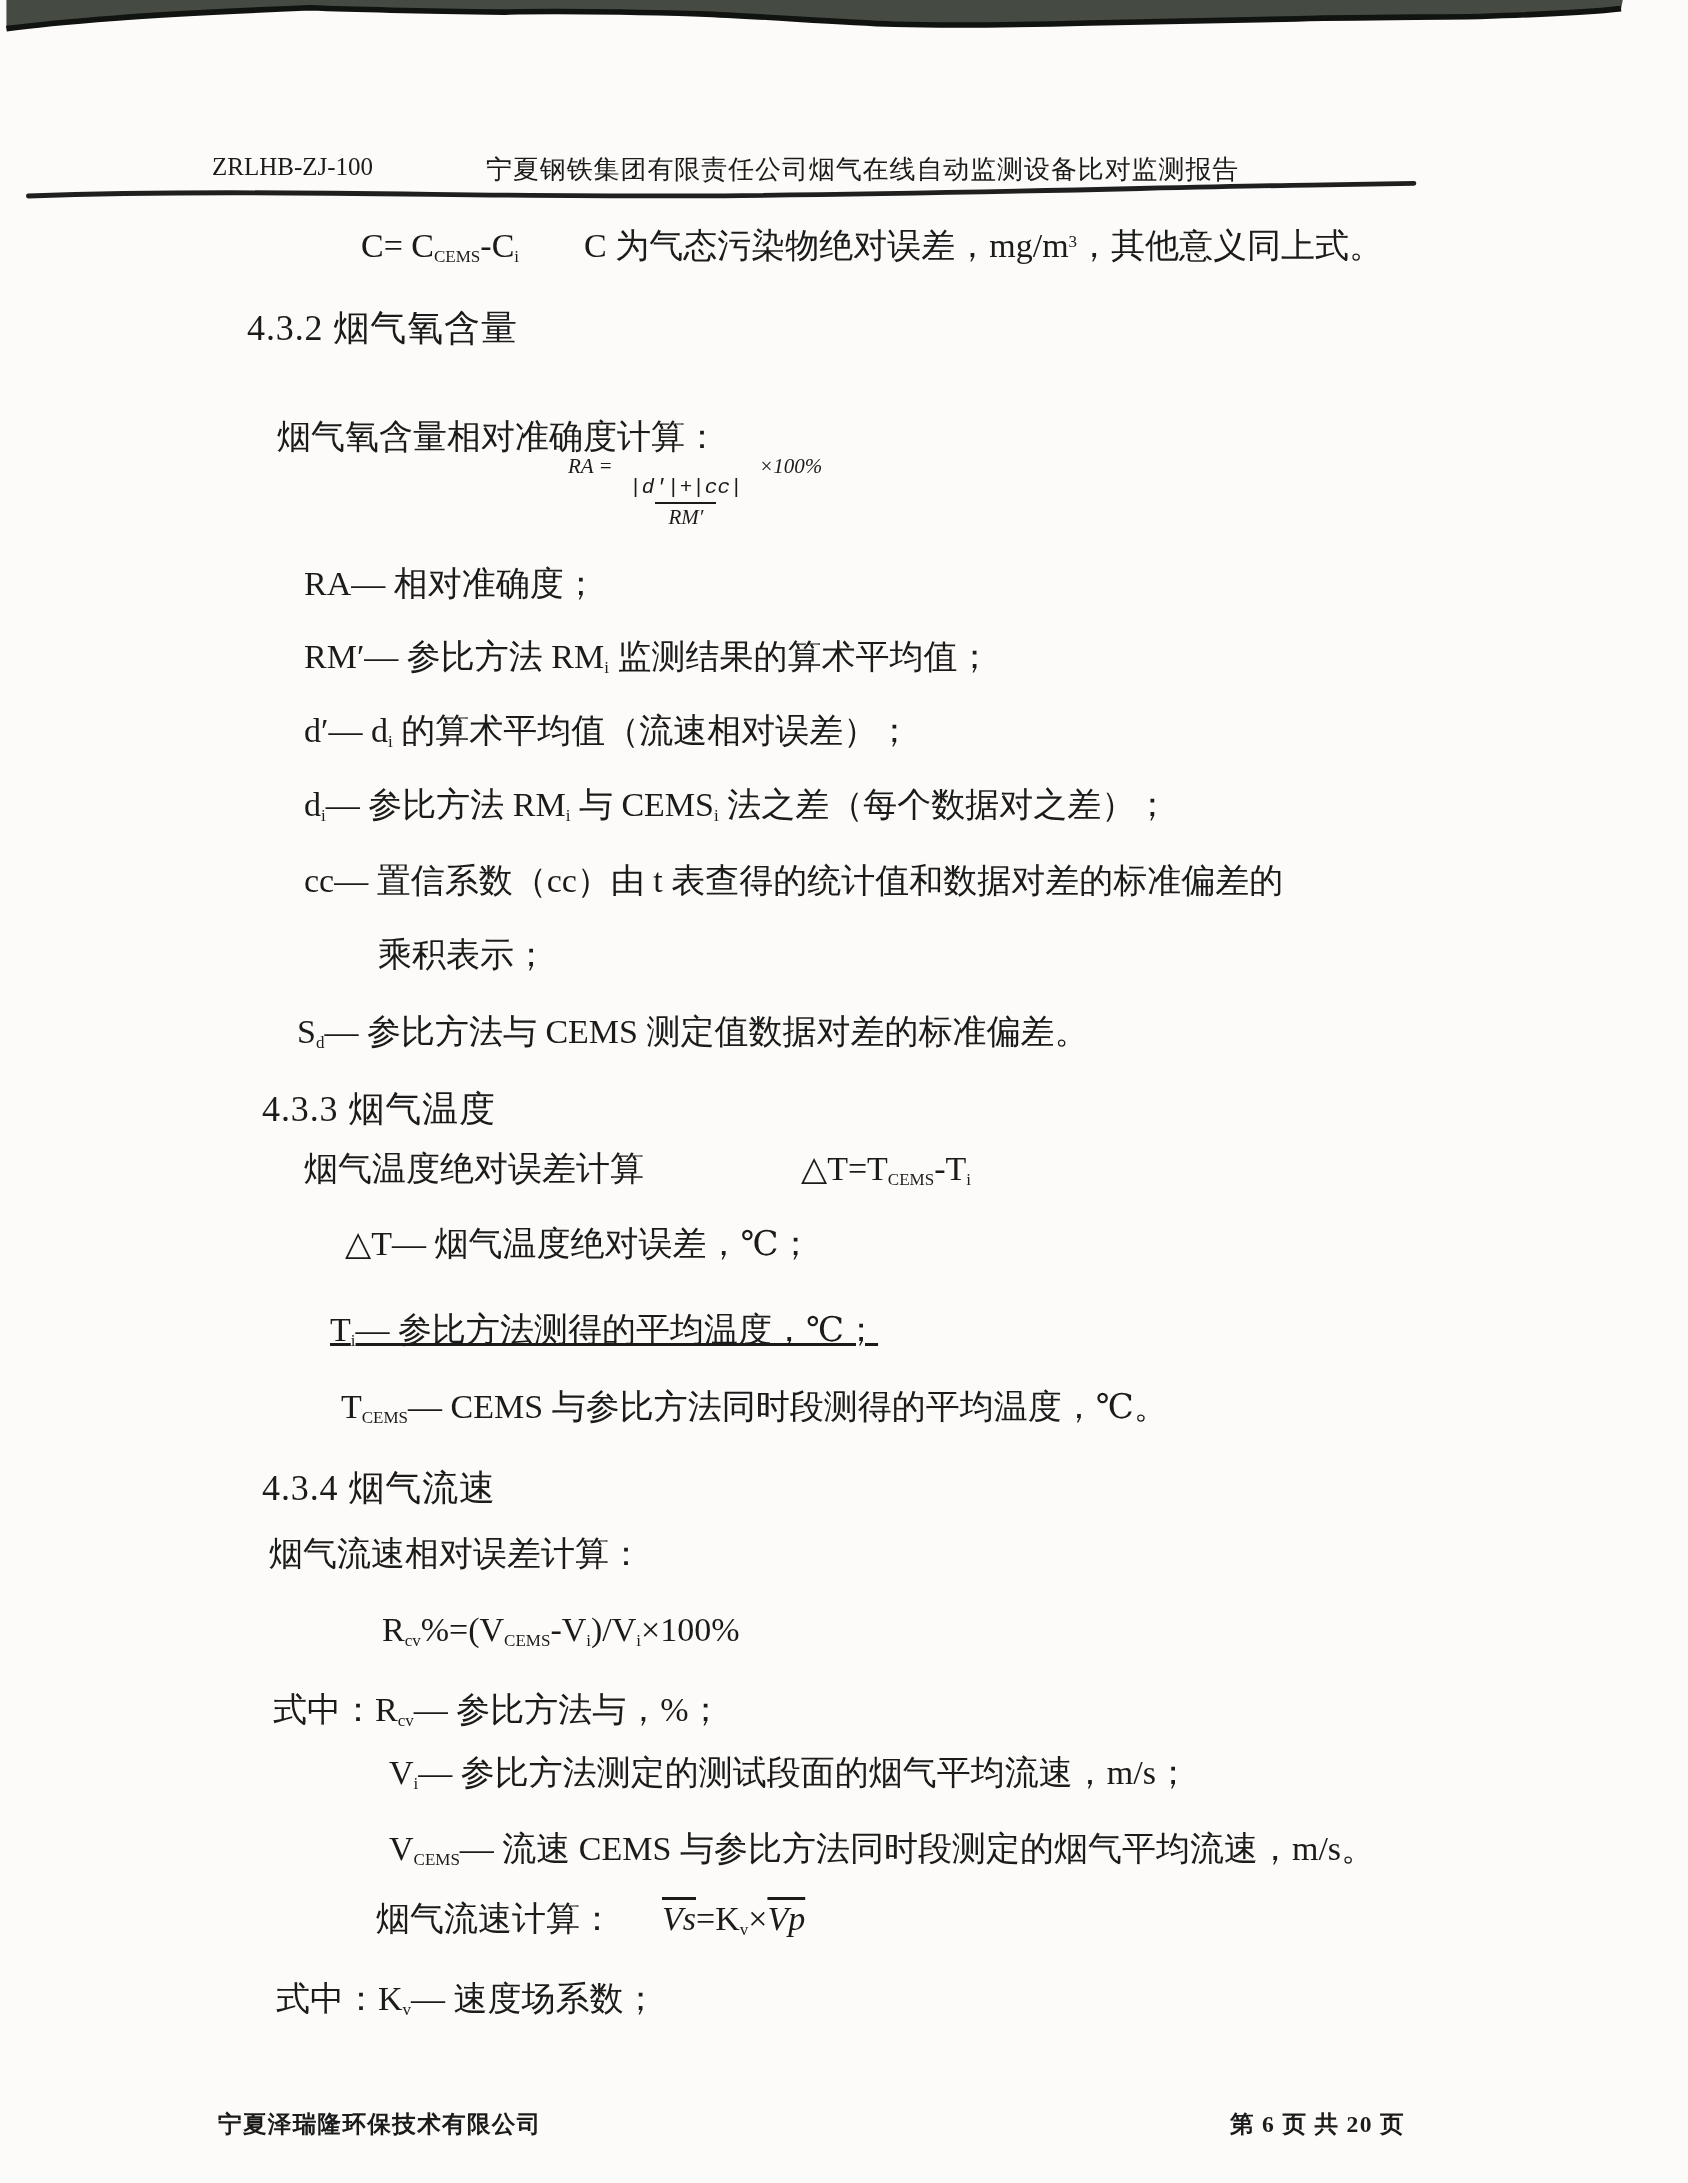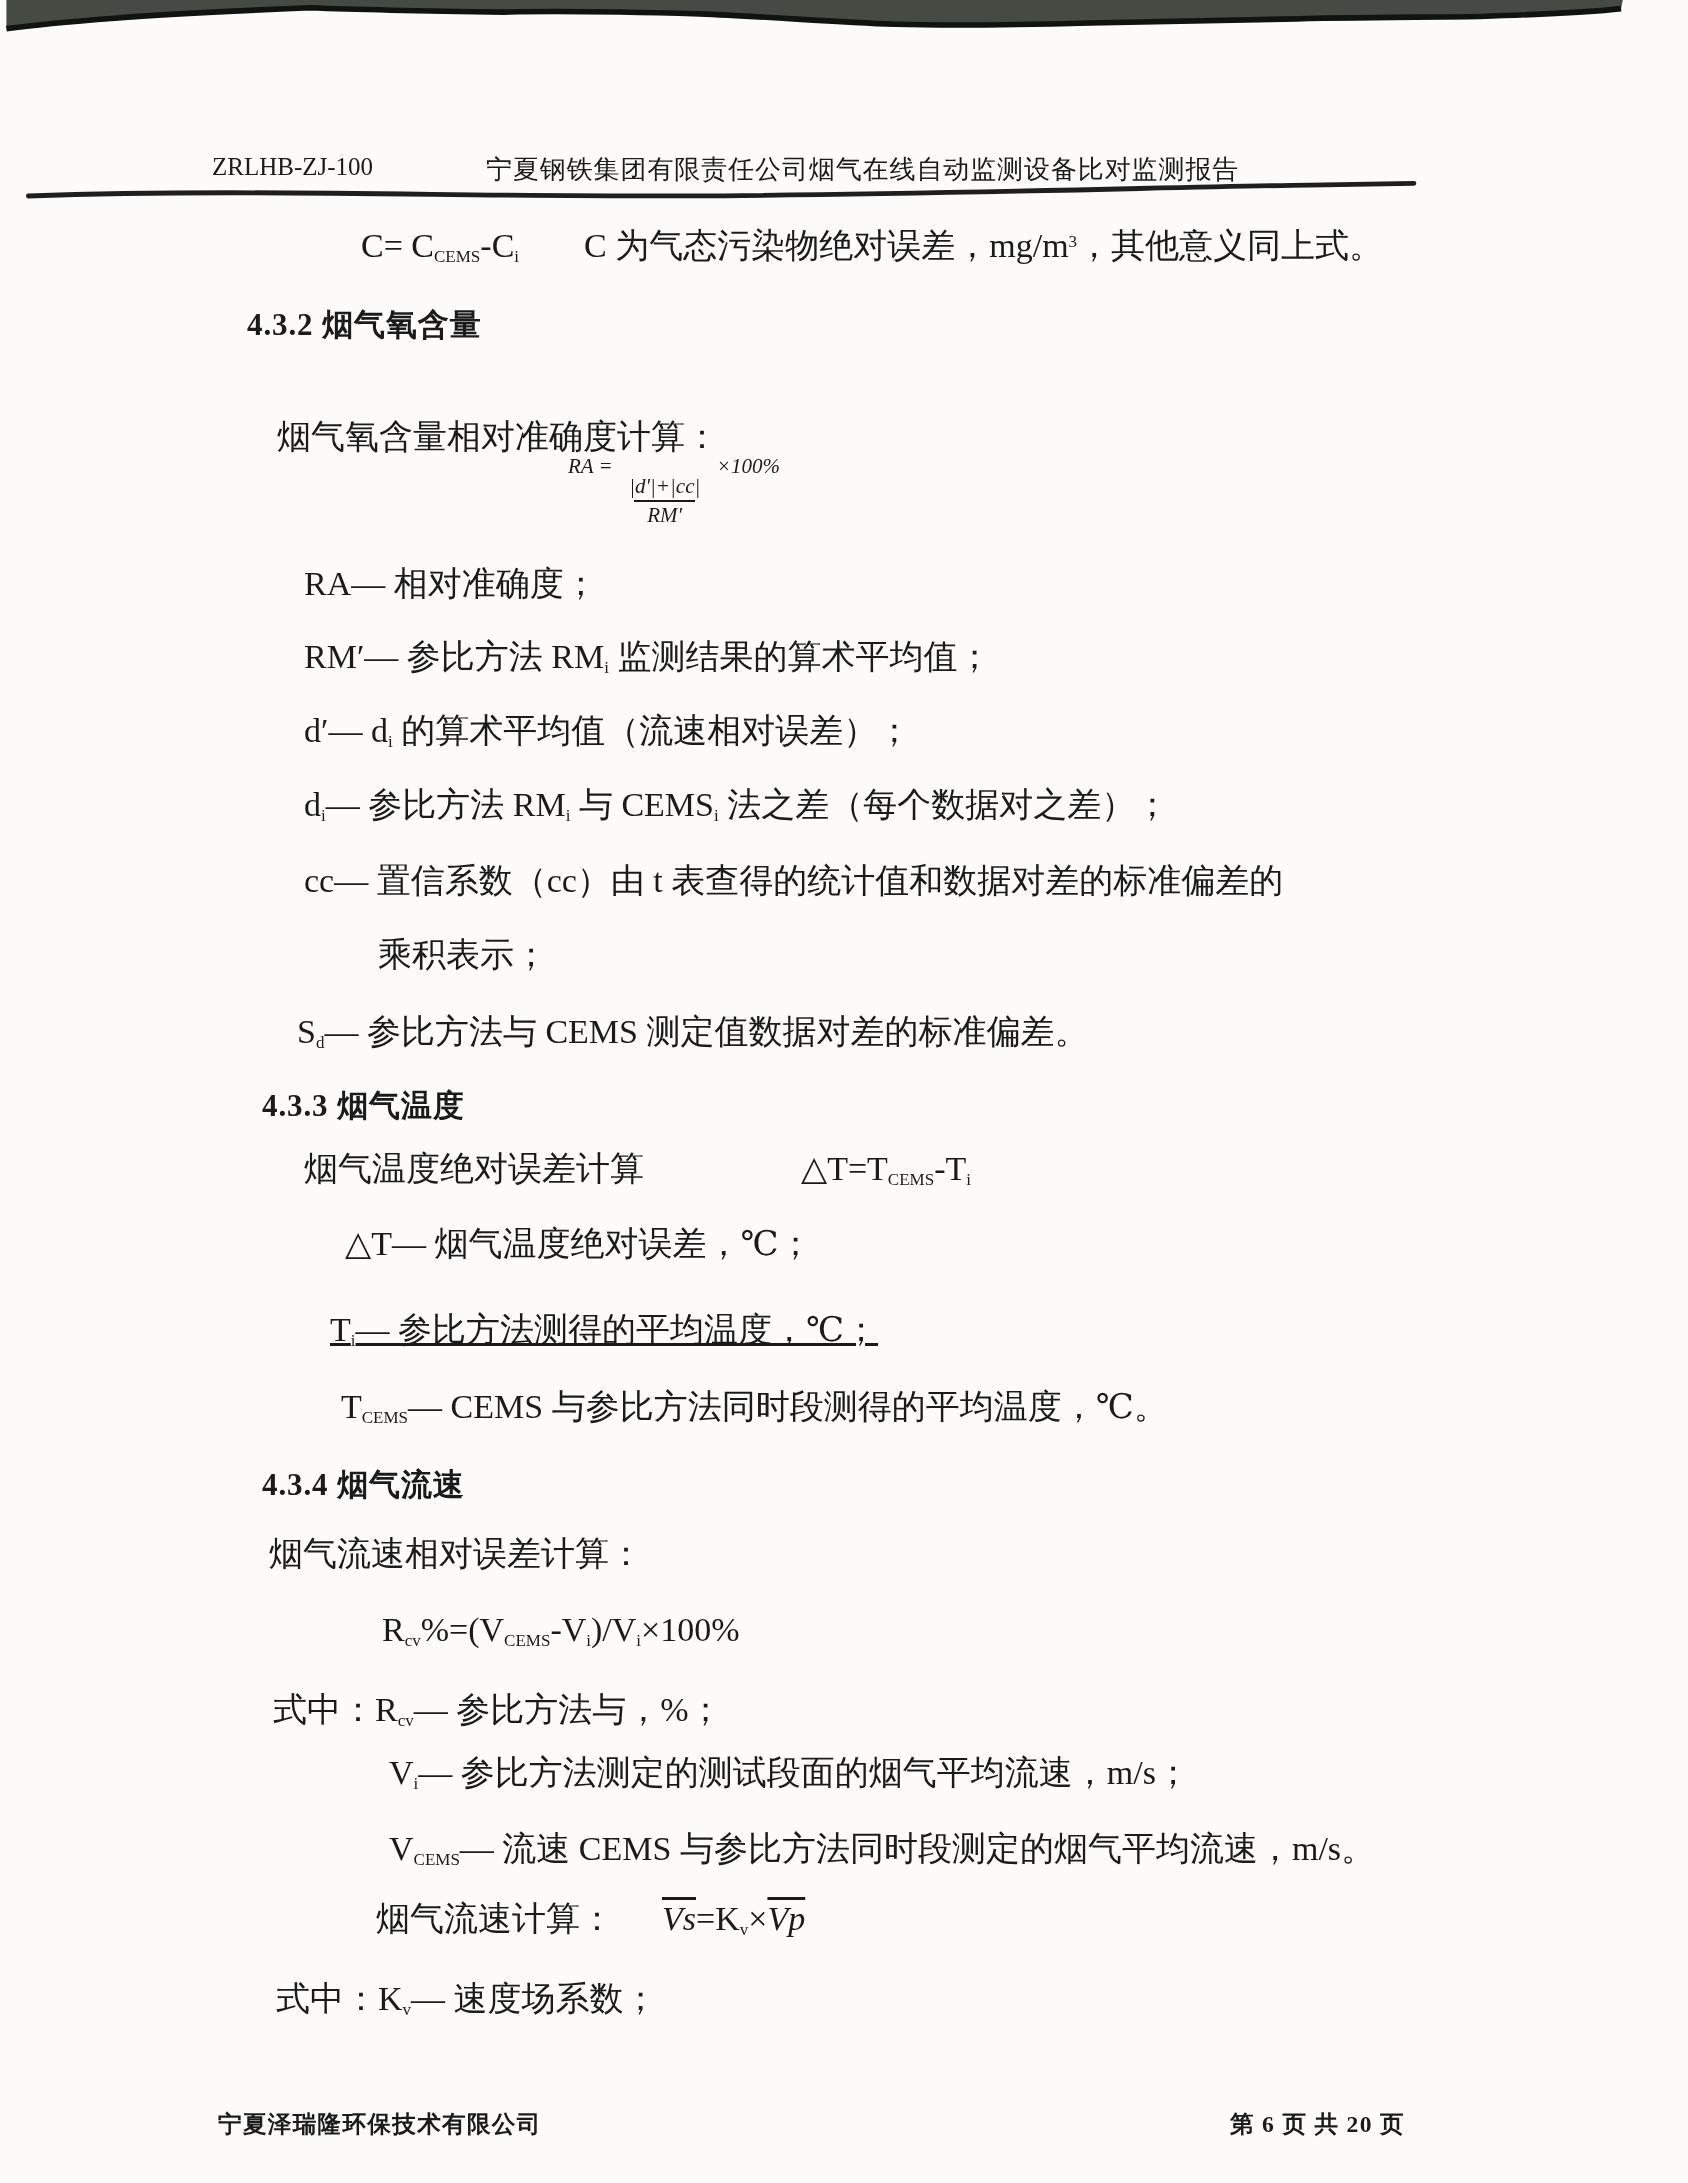--- a/index.html
+++ b/index.html
@@ -3,33 +3,33 @@
 <meta charset="utf-8">
 <style>
   html,body{margin:0;padding:0;}
   body{
     width:1689px;height:2390px;position:relative;overflow:hidden;
     background:#fcfbf9;color:#1b1b1b;
     font-family:"Liberation Serif","DejaVu Serif",serif;
   }
   .abs{position:absolute;white-space:nowrap;}
   .body-line{font-size:34px;line-height:1.15;}
-  .heading{font-size:31px;font-weight:700;letter-spacing:0.9px;}
+  .heading{font-size:36px;font-weight:400;letter-spacing:0.9px;}
   .header-text{font-size:25px;}
   .title-text{font-size:26px;letter-spacing:0.9px;}
   .footer-text{font-size:23.6px;letter-spacing:1.3px;}
   .sg-sub{font-size:.5em;vertical-align:-0.32em;}
   .sg-sup{font-size:.5em;vertical-align:.6em;}
   .sg-over{font-style:italic;text-decoration:overline;font-family:Liberation Serif, serif;}
   .sg-gap-sm{display:inline-block;width:65px;}
   .sg-gap-md{display:inline-block;width:48px;}
   .sg-gap-lg{display:inline-block;width:157px;}
   .formula{font-style:italic;font-size:21px;}
   .frac{display:inline-flex;flex-direction:column;align-items:center;vertical-align:-0.95em;line-height:1.05;margin:0 6.1px;}
-  .frac .num{padding:0 5.2px 2.6px;}
+  .frac .num{padding:0 5.2px 2.6px;font-family:Liberation Mono, monospace;}
   .frac .den{border-top:2.6px solid #1a1a1a;padding:2.6px 13px 0;}
   svg{display:block;}
 </style>
 </head>
 <body>
 
 <svg class="abs" style="left:0;top:0;" width="1689" height="39" viewBox="0 0 3868 90">
   <path fill="#454b43" d="M0,0 H3730 L3726,20 C3650,34 3560,30 3480,36 C3380,44 3300,40 3200,38
        C3050,36 2900,48 2750,50 C2600,52 2450,56 2300,58 C2150,60 2000,50 1850,44
        C1700,38 1600,32 1450,28 C1300,24 1150,28 1000,26 C850,24 700,18 550,24

